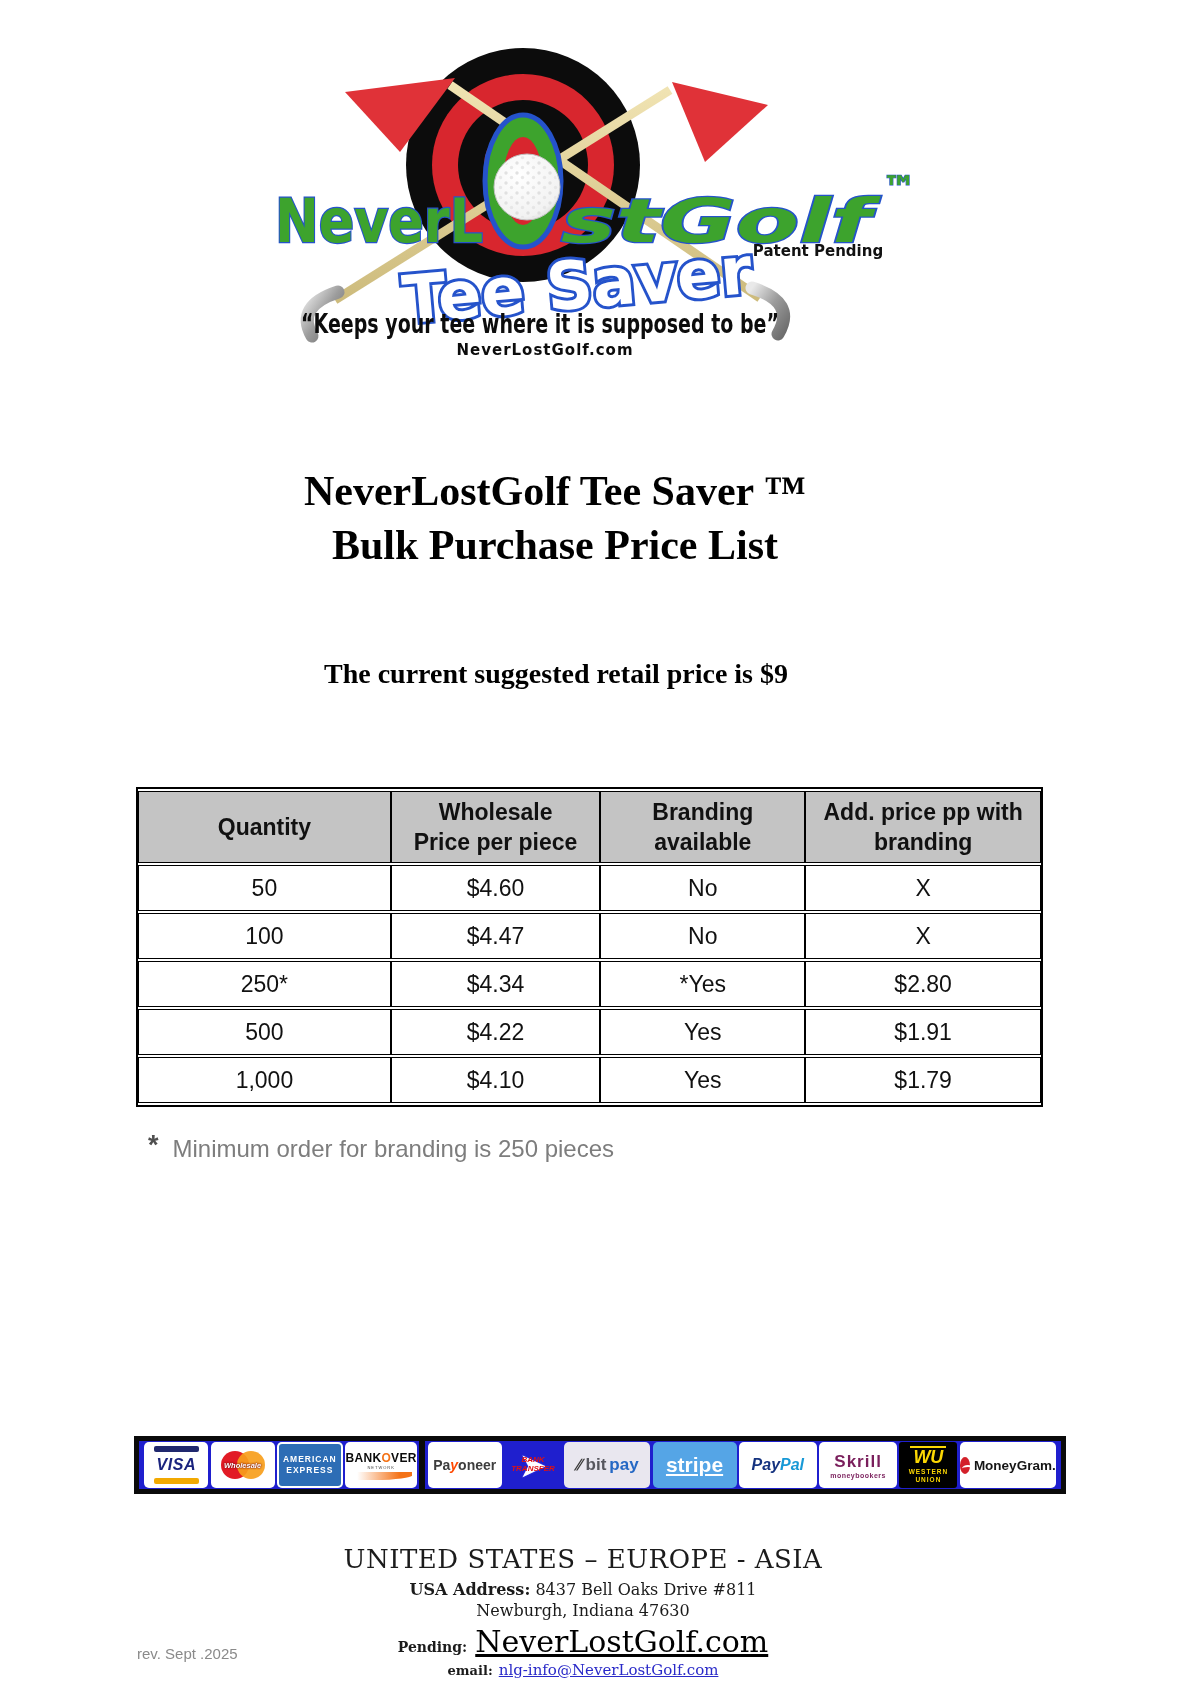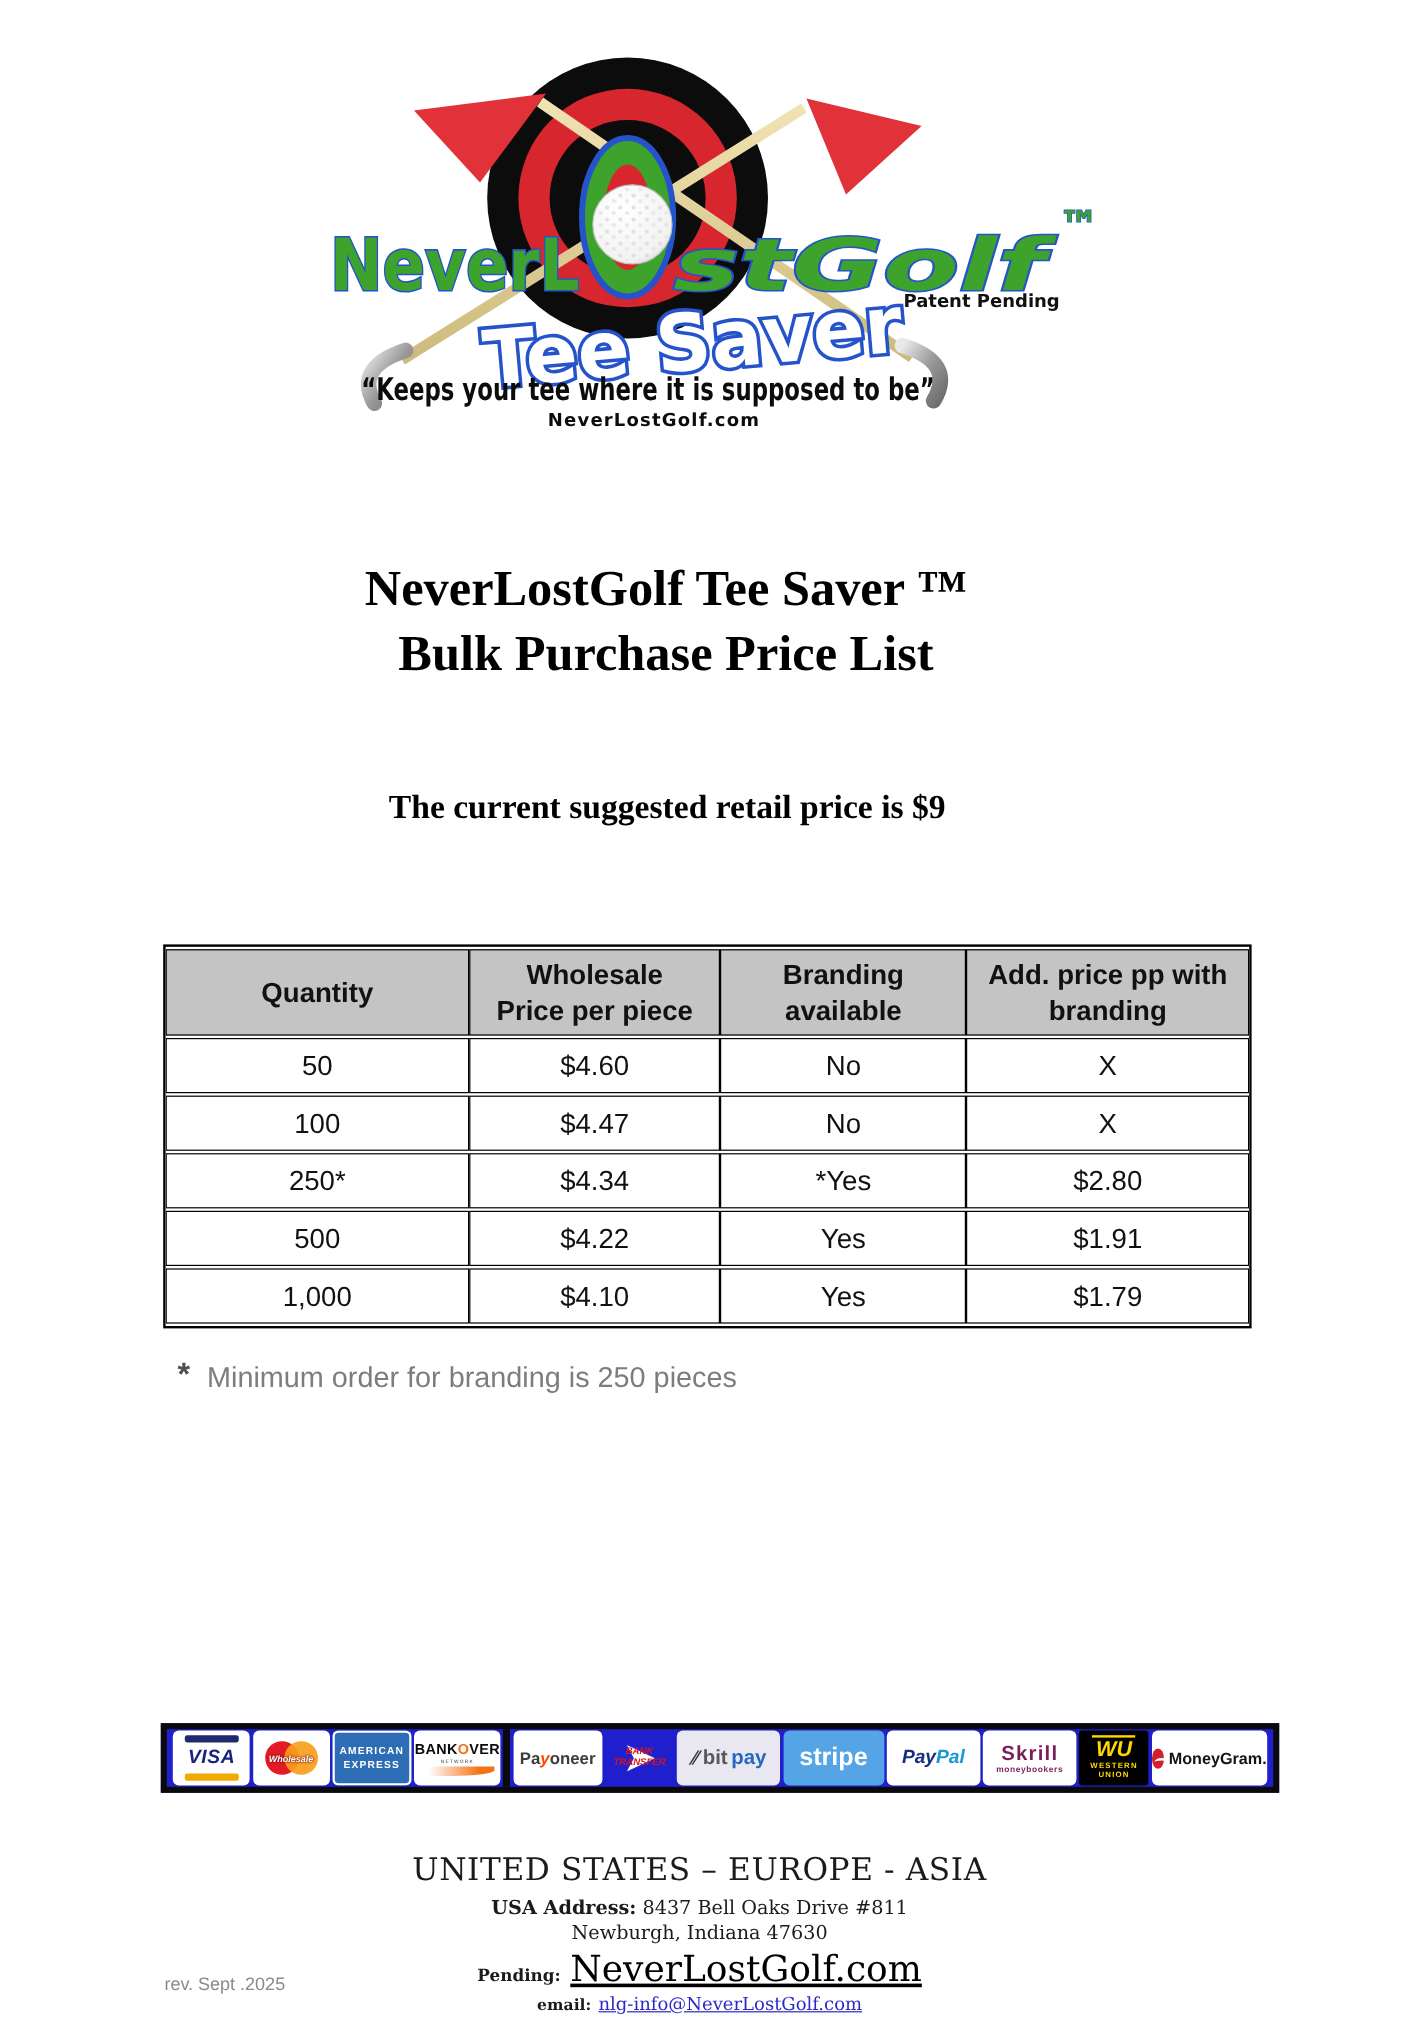--- a/index.html
+++ b/index.html
@@ -72,21 +72,21 @@
                        text-shadow:0 0 2px #4040ff; }
   .pt-bank .bt-text { position:absolute; top:13px; left:0; width:100%; text-align:center;
                       font-size:8px; font-weight:bold; font-style:italic; color:#e01212; line-height:1.15; }
 
   .pt-bitpay { width:86px; background:#e9e7ef; flex-direction:row; gap:3px; }
   .pt-bitpay .bp-mark { font-size:15px; font-weight:bold; color:#3a3a3a; transform:skewX(-18deg); }
   .pt-bitpay .bp-bit { font-size:17px; font-weight:bold; color:#57575e; }
   .pt-bitpay .bp-pay { font-size:17px; font-weight:bold; color:#2568c4; }
 
   .pt-stripe { width:84px; background:#55a5e6; }
-  .pt-stripe .st-word { font-size:21px; font-weight:bold; color:#fff; }
+  .pt-stripe .st-word { font-size:21px; font-weight:bold; color:#fff;text-decoration:underline; }
 
   .pt-paypal { width:78px; background:#fff; flex-direction:row; gap:0; }
   .pt-paypal span { font-style:italic; font-weight:bold; font-size:16px; }
   .pt-paypal .pp1 { color:#14327f; }
   .pt-paypal .pp2 { color:#1899d6; }
 
   .pt-skrill { width:78px; background:#fff; }
   .pt-skrill .sk-word { font-size:17px; font-weight:bold; color:#7a1f5c; letter-spacing:1px; }
   .pt-skrill .sk-sub { font-size:7px; font-weight:bold; color:#7a1f5c; letter-spacing:.5px; }
 

